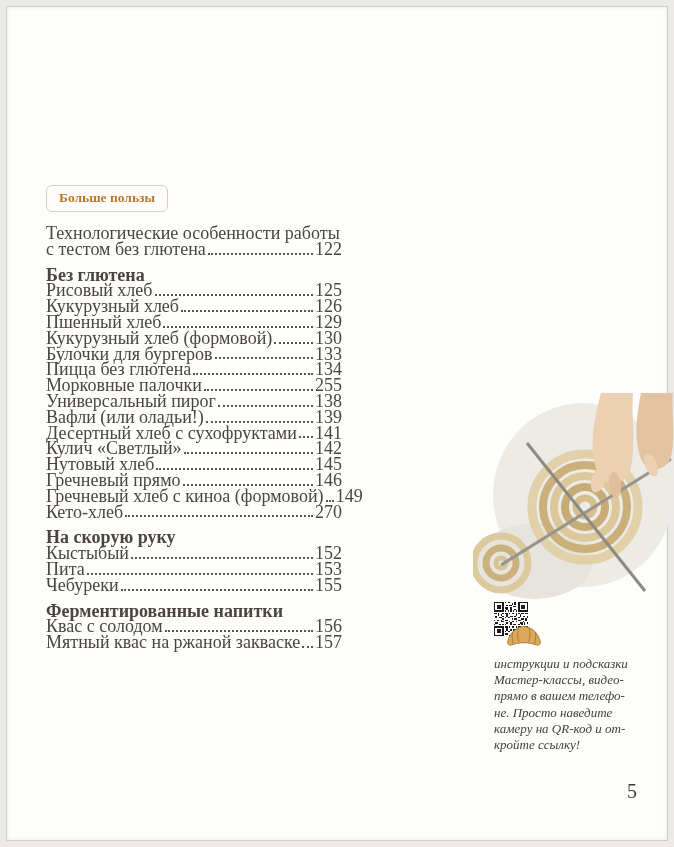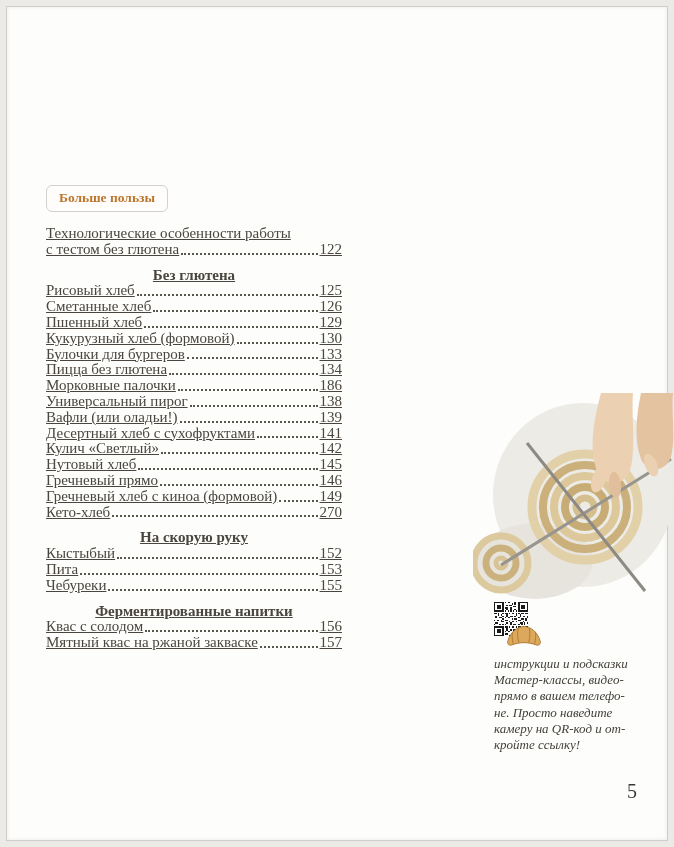--- a/index.html
+++ b/index.html
@@ -26,26 +26,25 @@
     color:#bd752c;
     font-size:13.5px;
     font-weight:bold;
     background:#fefdfb;
     text-align:right;
   }
   
   .toc {
     position:absolute; left:39px; top:219px; width:296px;
     color:#4a463f;
-    font-size:15px;
+    font-size:18px;
     line-height:15.8px;
-    text-decoration:underline;
   }
   .sec { margin-top:10px; }
-  .h { font-weight:bold;text-align:center; }
+  .h { font-weight:bold; }
   .row { display:flex; align-items:center; }
   .t { white-space:nowrap; }
   .dots {
     flex:1 1 auto; min-width:8px;
     align-self:flex-end;
     margin:0 2px 3px 2px;
     border-bottom:2px dotted #59554d;
   }
   .pg { white-space:nowrap; }
   
@@ -84,21 +83,21 @@
     </div>
 
     <div class="sec">
       <div class="h">Без глютена</div>
       <div class="row">
           <span class="t">Рисовый хлеб</span>
           <span class="dots"></span>
           <span class="pg">125</span>
         </div>
       <div class="row">
-          <span class="t">Сметанные хлеб</span>
+          <span class="t">Кукурузный хлеб</span>
           <span class="dots"></span>
           <span class="pg">126</span>
         </div>
       <div class="row">
           <span class="t">Пшенный хлеб</span>
           <span class="dots"></span>
           <span class="pg">129</span>
         </div>
       <div class="row">
           <span class="t">Кукурузный хлеб (формовой)</span>
@@ -111,21 +110,21 @@
           <span class="pg">133</span>
         </div>
       <div class="row">
           <span class="t">Пицца без глютена</span>
           <span class="dots"></span>
           <span class="pg">134</span>
         </div>
       <div class="row">
           <span class="t">Морковные палочки</span>
           <span class="dots"></span>
-          <span class="pg">186</span>
+          <span class="pg">255</span>
         </div>
       <div class="row">
           <span class="t">Универсальный пирог</span>
           <span class="dots"></span>
           <span class="pg">138</span>
         </div>
       <div class="row">
           <span class="t">Вафли (или оладьи!)</span>
           <span class="dots"></span>
           <span class="pg">139</span>

